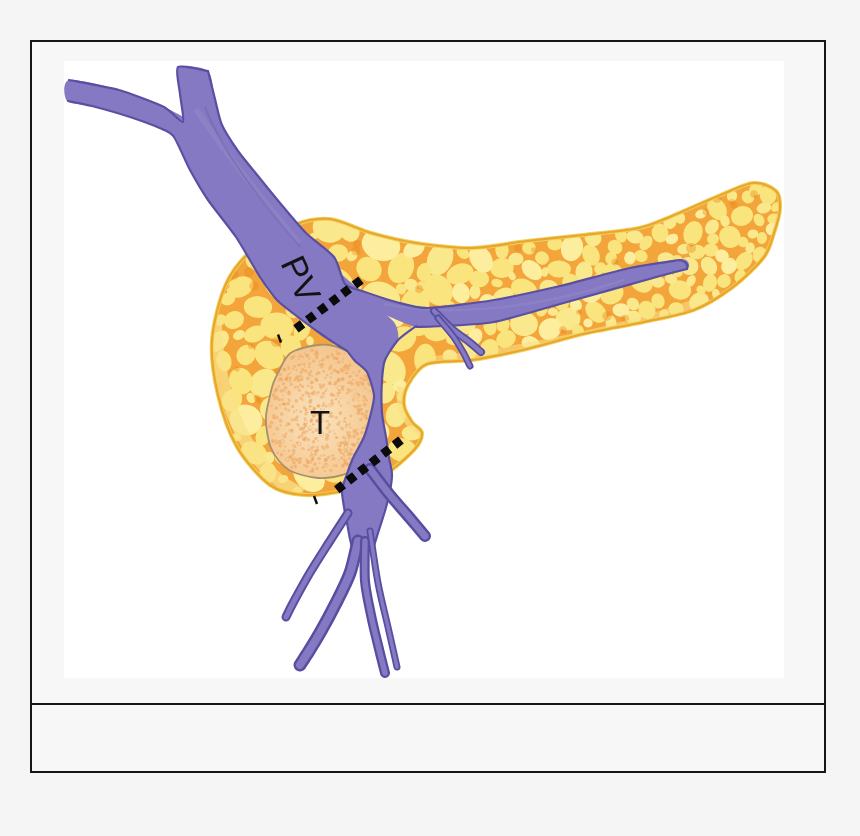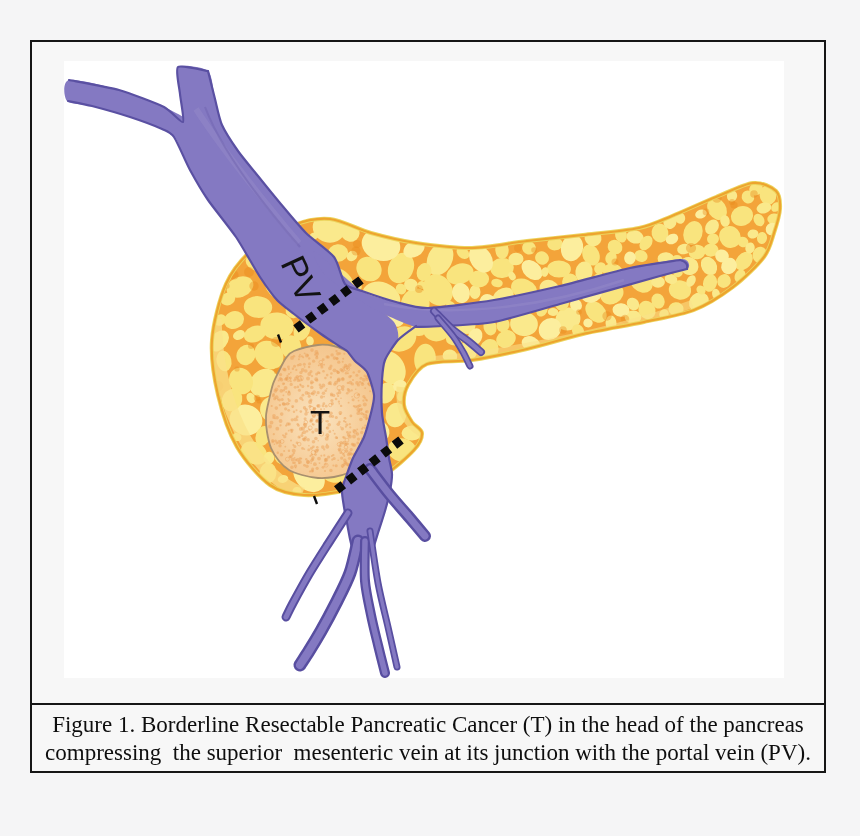--- a/index.html
+++ b/index.html
@@ -893,17 +893,13 @@
 
 <line x1="297" y1="219" x2="227" y2="271.5" stroke="#0b0b0b" stroke-width="9" stroke-dasharray="8.3 6.3"></line>
 <line x1="214" y1="273.5" x2="217" y2="281.5" stroke="#0b0b0b" stroke-width="2.4"></line>
 <line x1="337" y1="379" x2="268" y2="432.5" stroke="#0b0b0b" stroke-width="9" stroke-dasharray="8.3 6.3"></line>
 <line x1="250" y1="435" x2="253" y2="443" stroke="#0b0b0b" stroke-width="2.4"></line>
 
 <text x="0" y="0" transform="translate(216,202) rotate(65)" font-family="Liberation Sans, sans-serif" font-size="35" fill="#131313">PV</text>
 <text x="256" y="373" text-anchor="middle" font-family="Liberation Sans, sans-serif" font-size="33" fill="#131313">T</text>
 </svg></div>
     <div class="divider"></div>
-    <div class="cap">
-      <div>Figure 1. Borderline Resectable Pancreatic Cancer (T) in the head of the pancreas</div>
-      <div>compressing&nbsp; the superior&nbsp; mesenteric vein at its junction with the portal vein (PV).</div>
-    </div>
   </div>
 </div>
 </body></html>

